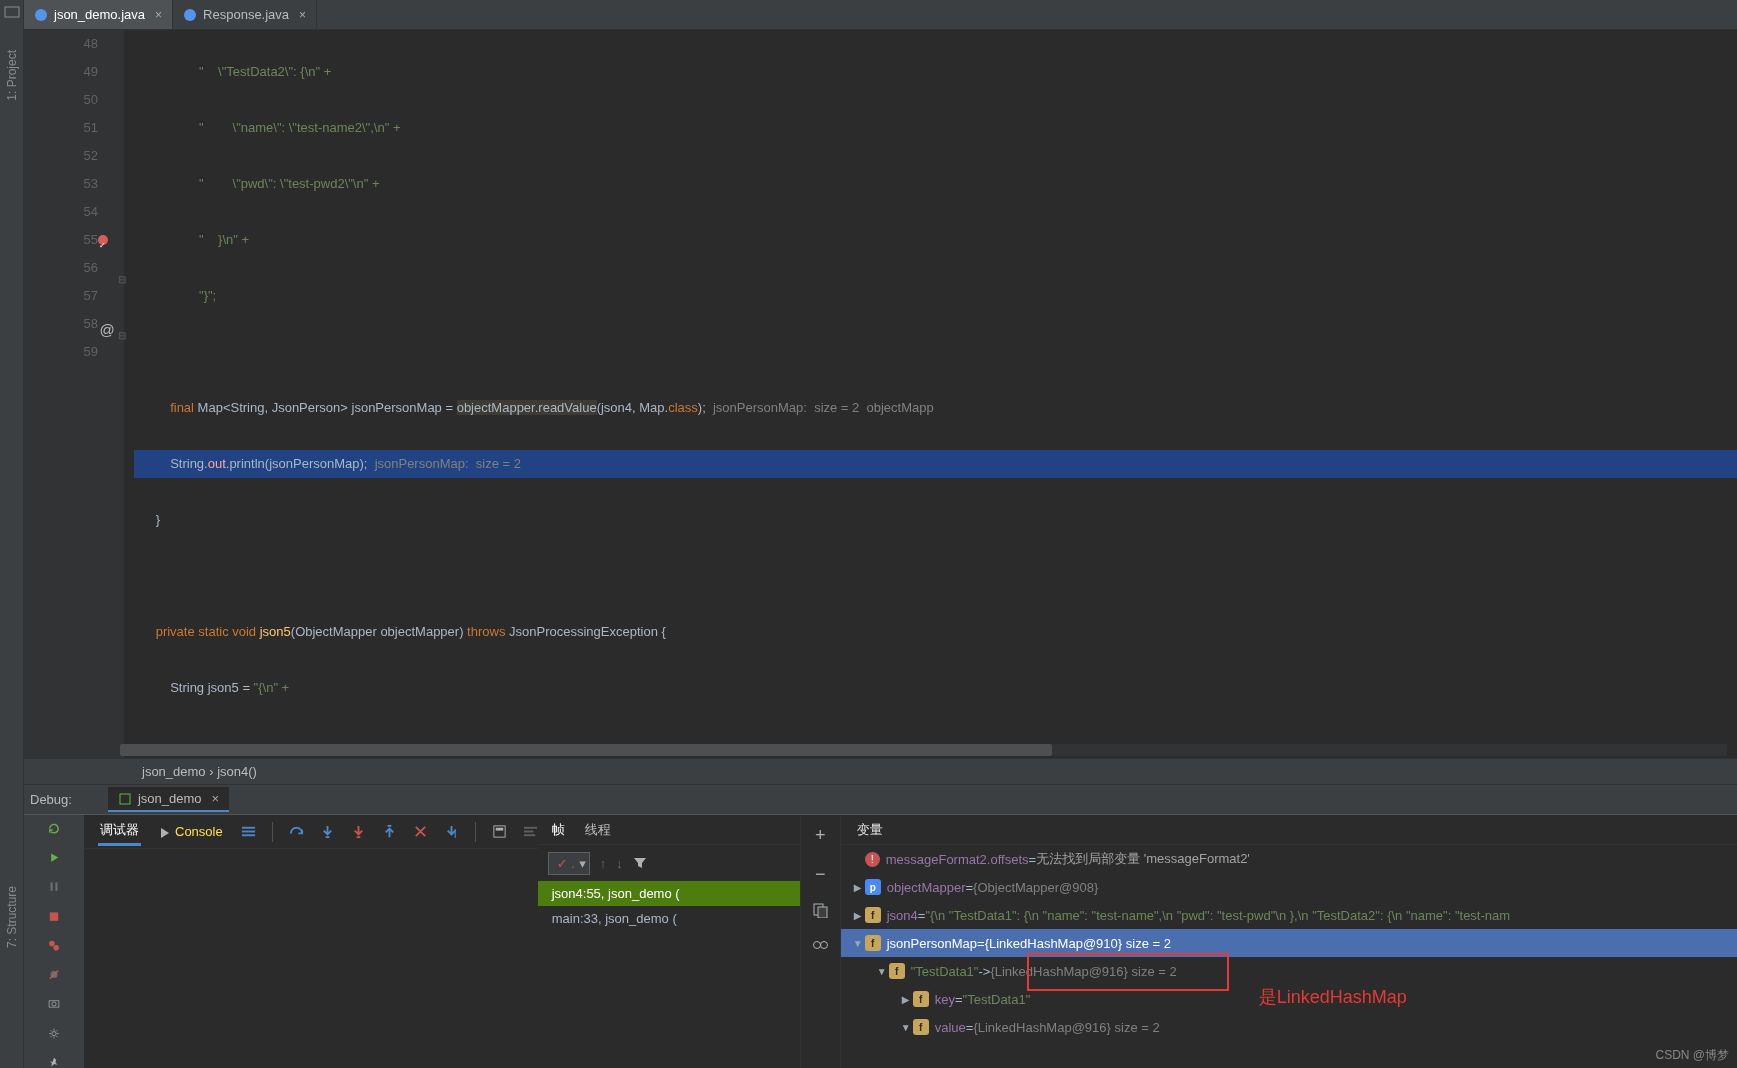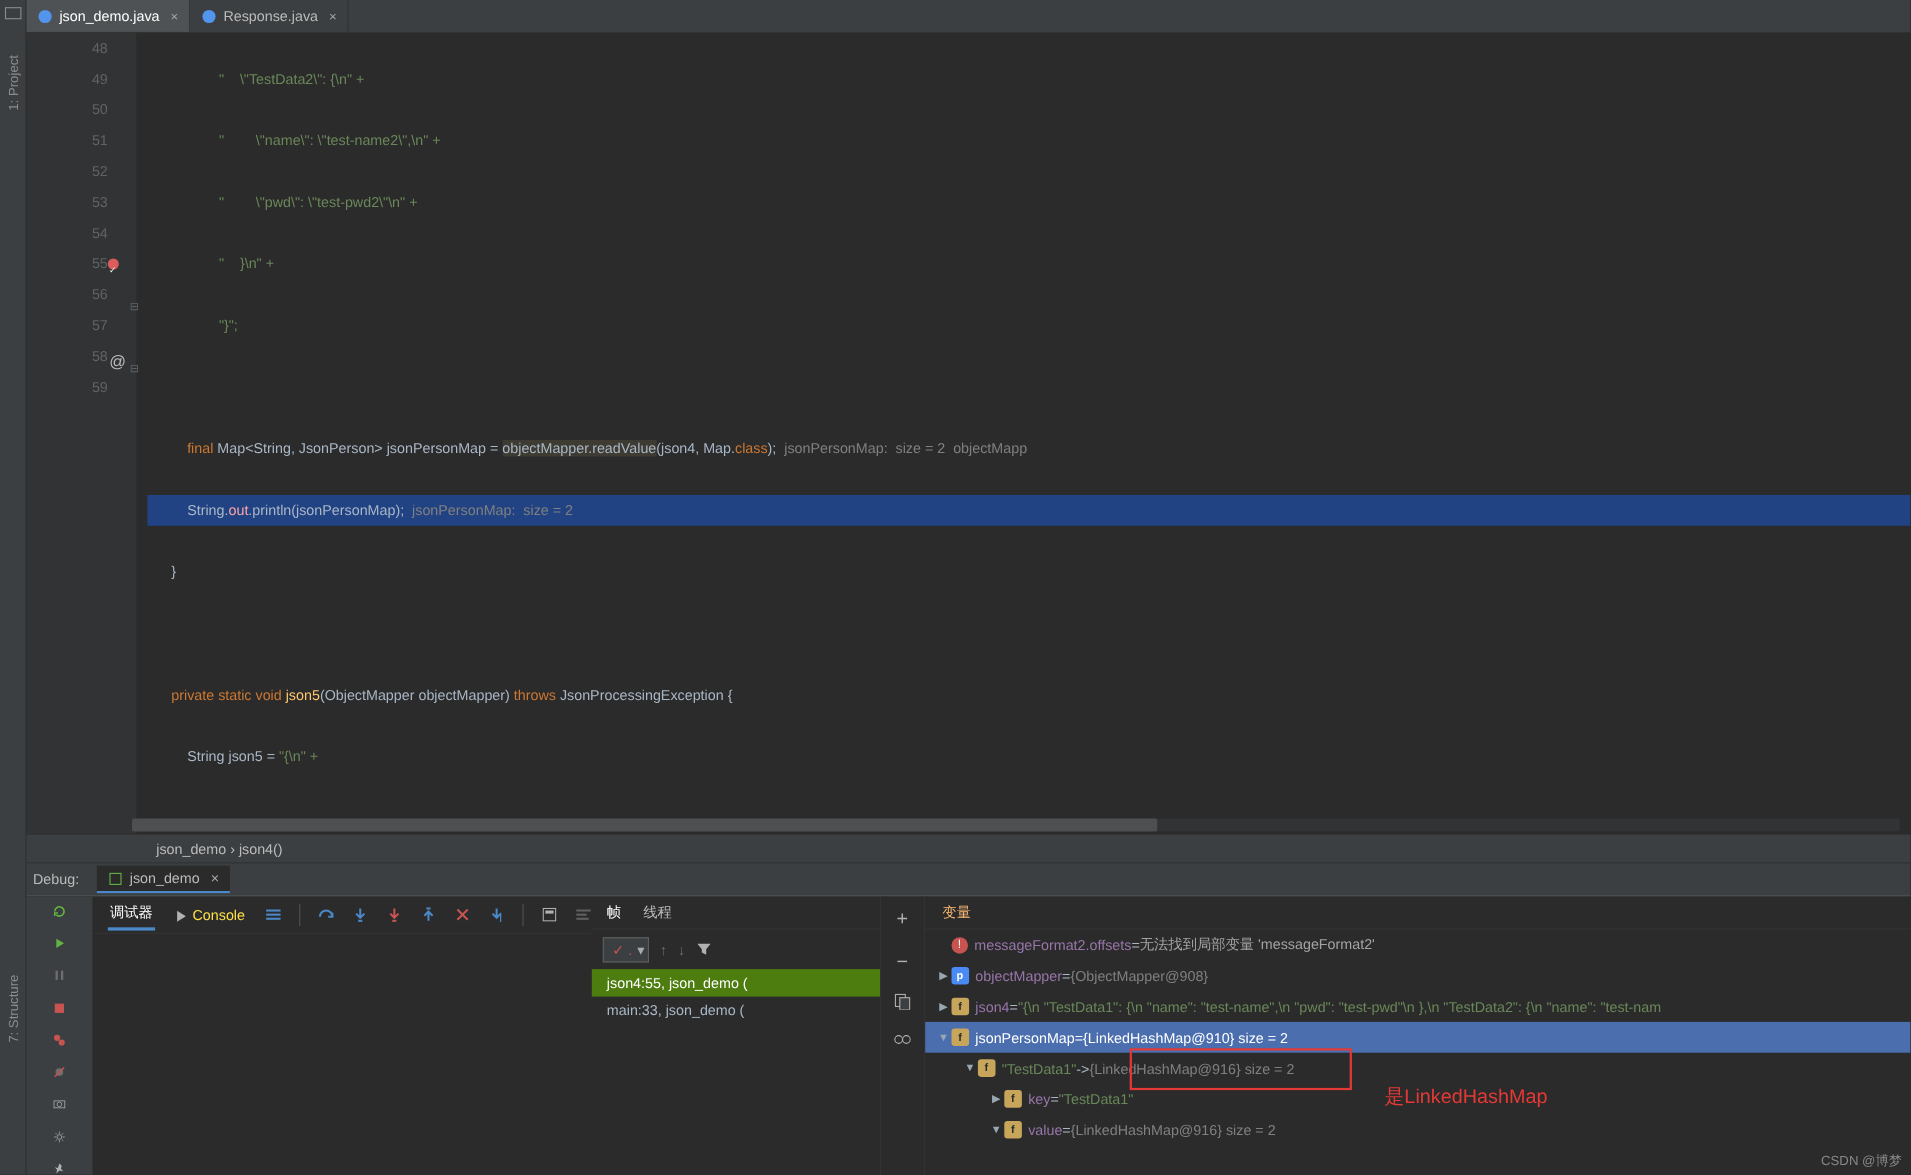--- a/index.html
+++ b/index.html
@@ -21,21 +21,21 @@
 .fold{position:absolute;left:94px;color:#606366;font-size:10px}
 .code{flex:1;font-family:Consolas,monospace;font-size:14px;line-height:28px;white-space:pre;overflow:hidden;padding-left:10px}
 .hl-line{background:#214283}
 .str{color:#6a8759}
 .kw{color:#cc7832}
 .mth{color:#ffc66d}
 .st{color:#fca5a5;}
 .cmt{color:#808080;}
 .hint{background:#3d3b32}
 .crumbs{height:26px;background:#3c3f41;padding-left:118px;line-height:26px;color:#bbb;border-top:1px solid #323232}
-.debug-bar{height:31px;background:#3c3f41;border-top:1px solid #323232;border-bottom:1px solid #515658;display:flex;align-items:center;padding-left:6px;gap:4px}
+.debug-bar{height:31px;background:#3c3f41;border-top:1px solid #323232;border-bottom:1px solid #515658;display:flex;align-items:center;padding-left:6px;gap:24px}
 .debug-label{color:#bbb;margin-right:12px}
 .debug-tab{display:flex;align-items:center;gap:6px;padding:4px 10px;background:#2b2b2b;color:#bbb;border-bottom:2px solid #4a88c7}
 .debug-close{color:#aaa;margin-left:4px;cursor:pointer}
 .debug-body{flex:1;display:flex;background:#2b2b2b;min-height:0}
 .debug-tools{width:60px;background:#3c3f41;display:flex;flex-direction:column;align-items:center;padding-top:8px;gap:18px}
 .tool-ico{width:16px;height:16px;cursor:pointer}
 .debug-main{flex:1;display:flex;flex-direction:row;min-width:0}
 .debug-toolbar{height:34px;display:flex;align-items:center;gap:16px;padding-left:14px;border-bottom:1px solid #323232}
 .dt-tab{color:#fde047;cursor:pointer;padding:4px 2px}
 .dt-tab.active{border-bottom:3px solid #4a88c7;color:#fff}
@@ -49,21 +49,21 @@
 .frame-tools{height:36px;display:flex;align-items:center;gap:10px;padding-left:10px}
 .combo{border:1px solid #5e6060;padding:3px 14px 3px 8px;color:#c75450;background:#3c3f41;position:relative;cursor:pointer}
 .combo::after{content:"▾";position:absolute;right:3px;color:#aaa}
 .arrow{color:#6e6e6e;cursor:pointer}
 .frame-list{flex:1}
 .frame-item{padding:5px 14px;cursor:pointer}
 .frame-item.sel{background:#4d7c0f;color:#fff}
 .vars-pane{flex:1;display:flex;min-width:0}
 .vars-tools{width:40px;display:flex;flex-direction:column;align-items:center;padding-top:10px;gap:18px;border-right:1px solid #323232}
 .vars-body{flex:1;display:flex;flex-direction:column;min-width:0}
-.vars-header{height:30px;display:flex;align-items:center;padding-left:16px;color:#fdba74;border-bottom:1px solid #323232}
+.vars-header{height:30px;display:flex;align-items:center;padding-left:16px;color:#e5e5e5;border-bottom:1px solid #323232}
 .tree{flex:1;overflow:hidden;position:relative}
 .tree-row{display:flex;align-items:center;height:28px;padding-left:10px;white-space:nowrap}
 .tree-row.sel{background:#4b6eaf;color:#fff}
 .tw{width:14px;color:#9aa7b0;cursor:pointer;font-size:10px;display:inline-block;text-align:center}
 .field-ico{display:inline-flex;width:16px;height:16px;background:#c7a65b;color:#2b2b2b;font-size:10px;font-weight:bold;align-items:center;justify-content:center;border-radius:3px;margin-right:6px}
 .field-ico.p{background:#4a8af4;color:#fff}
 .err-ico{display:inline-flex;width:15px;height:15px;background:#c75450;border-radius:50%;color:#fff;font-size:11px;align-items:center;justify-content:center;margin-right:6px}
 .v-name{color:#9876aa}
 .v-eq{color:#a9b7c6}
 .v-val{color:#6a8759}

